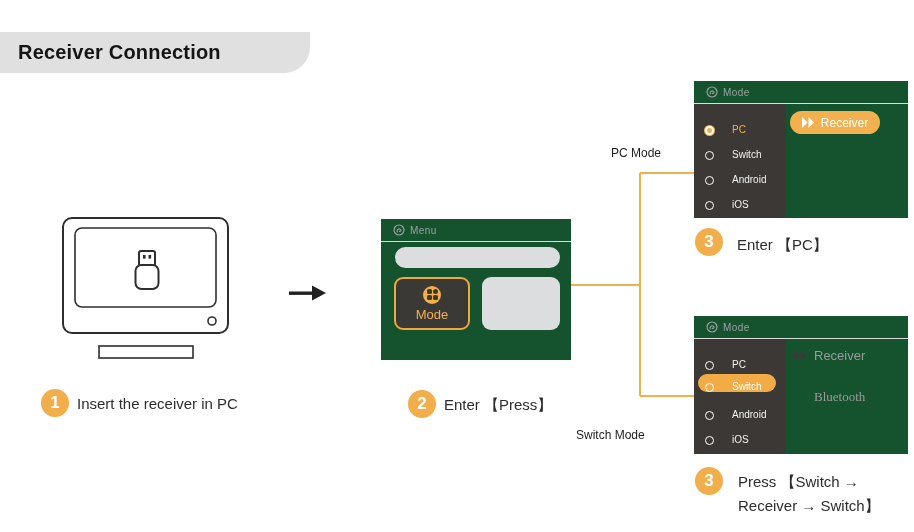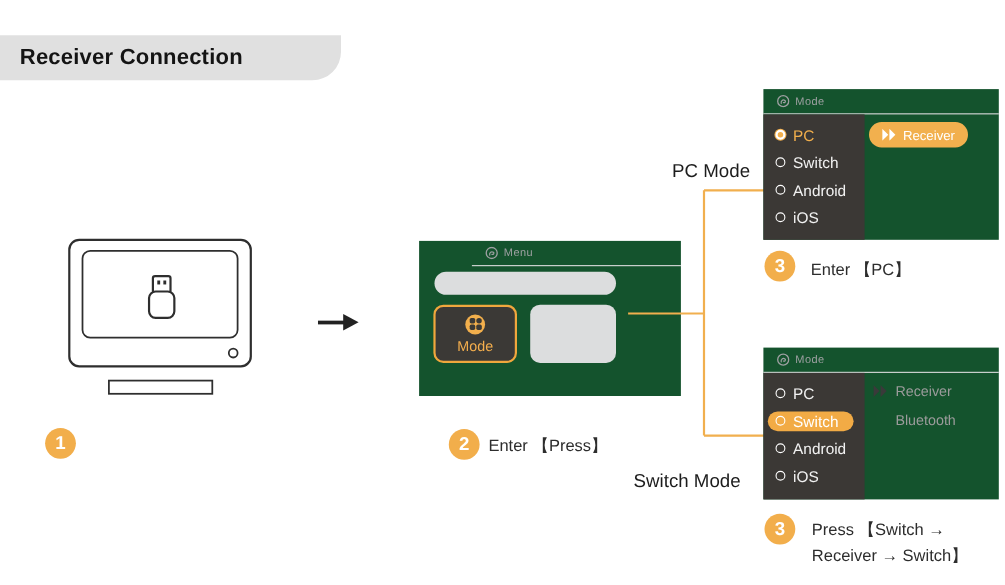--- a/index.html
+++ b/index.html
@@ -33,34 +33,34 @@
   .mode-grid-icon i{position:absolute;width:5px;height:5px;background:#3B3936;border-radius:1.5px;}
   .mode-grid-icon i:nth-child(1){left:3.5px;top:3.5px;}
   .mode-grid-icon i:nth-child(2){right:3.5px;top:3.5px;border-radius:50%;}
   .mode-grid-icon i:nth-child(3){left:3.5px;bottom:3.5px;}
   .mode-grid-icon i:nth-child(4){right:3.5px;bottom:3.5px;}
   .gray-tile{position:absolute;left:101px;top:58px;width:78px;height:53px;background:#DCDDDE;border-radius:9px;}
 
   
   .mode-body{position:absolute;left:0;top:23px;bottom:0;right:0;display:flex;}
   .sidebar{width:92px;background:#3B3835;padding-top:6px;box-sizing:border-box;}
-  .opt{height:25px;display:flex;align-items:center;gap:7px;padding-left:11px;font-size:14px;color:#F2F2F2;cursor:pointer;}
+  .opt{height:25px;display:flex;align-items:flex-end;gap:18px;padding-left:11px;font-size:10px;color:#F2F2F2;cursor:pointer;}
   .radio{width:9px;height:9px;border:1.5px solid #fff;border-radius:50%;box-sizing:border-box;flex:0 0 auto;}
   .opt.selected{color:#F2AF4C;}
   .opt.selected .radio{background:#F2AF4C;border:2px solid #fff;box-shadow:0 0 0 1px #F2AF4C;}
   .opt.highlight{background:#F2AB45;border-radius:9px;height:18px;margin:3.5px 10px 3.5px 4px;padding-left:7px;color:#fff;}
 
   .receiver-pill{position:absolute;left:96px;top:30px;width:90px;height:23px;border-radius:12px;background:#F2B04E;
                  display:flex;align-items:center;justify-content:center;gap:6px;color:#fff;font-size:12px;font-weight:500;cursor:pointer;}
   .conn-list{position:absolute;left:100px;top:30px;}
   .conn-row{display:flex;align-items:center;gap:7px;font-size:13px;color:#9B9B9B;height:18px;cursor:pointer;}
-  .conn-row + .conn-row{margin-top:8px;padding-left:20px;}
-
-  
-  .branch-label{position:absolute;font-size:17px;font-weight:500;color:#1C1C1C;white-space:nowrap;}
+  .conn-row + .conn-row{margin-top:24px;padding-left:20px;font-family:Liberation Serif, serif;}
+
+  
+  .branch-label{position:absolute;font-size:12px;font-weight:500;color:#1C1C1C;white-space:nowrap;}
 
   svg{display:block;}
   .abs{position:absolute;}
 </style>
 </head>
 <body>
 
 <div id="stage">
 
   <div class="banner">
@@ -81,22 +81,23 @@
   </svg>
 
   <svg class="abs" style="left:289px;top:285px;" width="38" height="16" viewBox="0 0 38 16">
     <rect x="0" y="6.5" width="25" height="3.4" fill="#222"></rect>
     <polygon points="23,0.5 37,8 23,15.5" fill="#222"></polygon>
   </svg>
 
   <div class="step-badge" style="left:41px;top:389px;">
     <span>1</span>
   </div>
-
-  <div class="screen" style="left:381px;top:219px;width:190px;height:141px;padding-left:48px;">
+  <div class="step-text" style="left:77px;top:395px;">Insert the receiver in PC</div>
+
+  <div class="screen" style="left:381px;top:219px;width:190px;height:141px;">
     <div class="screen-header">
       <svg width="12" height="12" viewBox="0 0 12 12">
         <circle cx="6" cy="6" r="5" fill="none" stroke="#9EA0A2" stroke-width="1.2"></circle>
         <path d="M4.2 8 C3.6 5.4 5.8 4.2 7.6 5.4 C8.6 6.2 7.6 7.8 6.2 7.2" fill="none" stroke="#9EA0A2" stroke-width="1.1" stroke-linecap="round"></path>
       </svg>
       <span class="hdr-label">Menu</span>
     </div>
     <div class="menu-pill"></div>
     <div class="mode-tile">
       <span class="mode-grid-icon">

